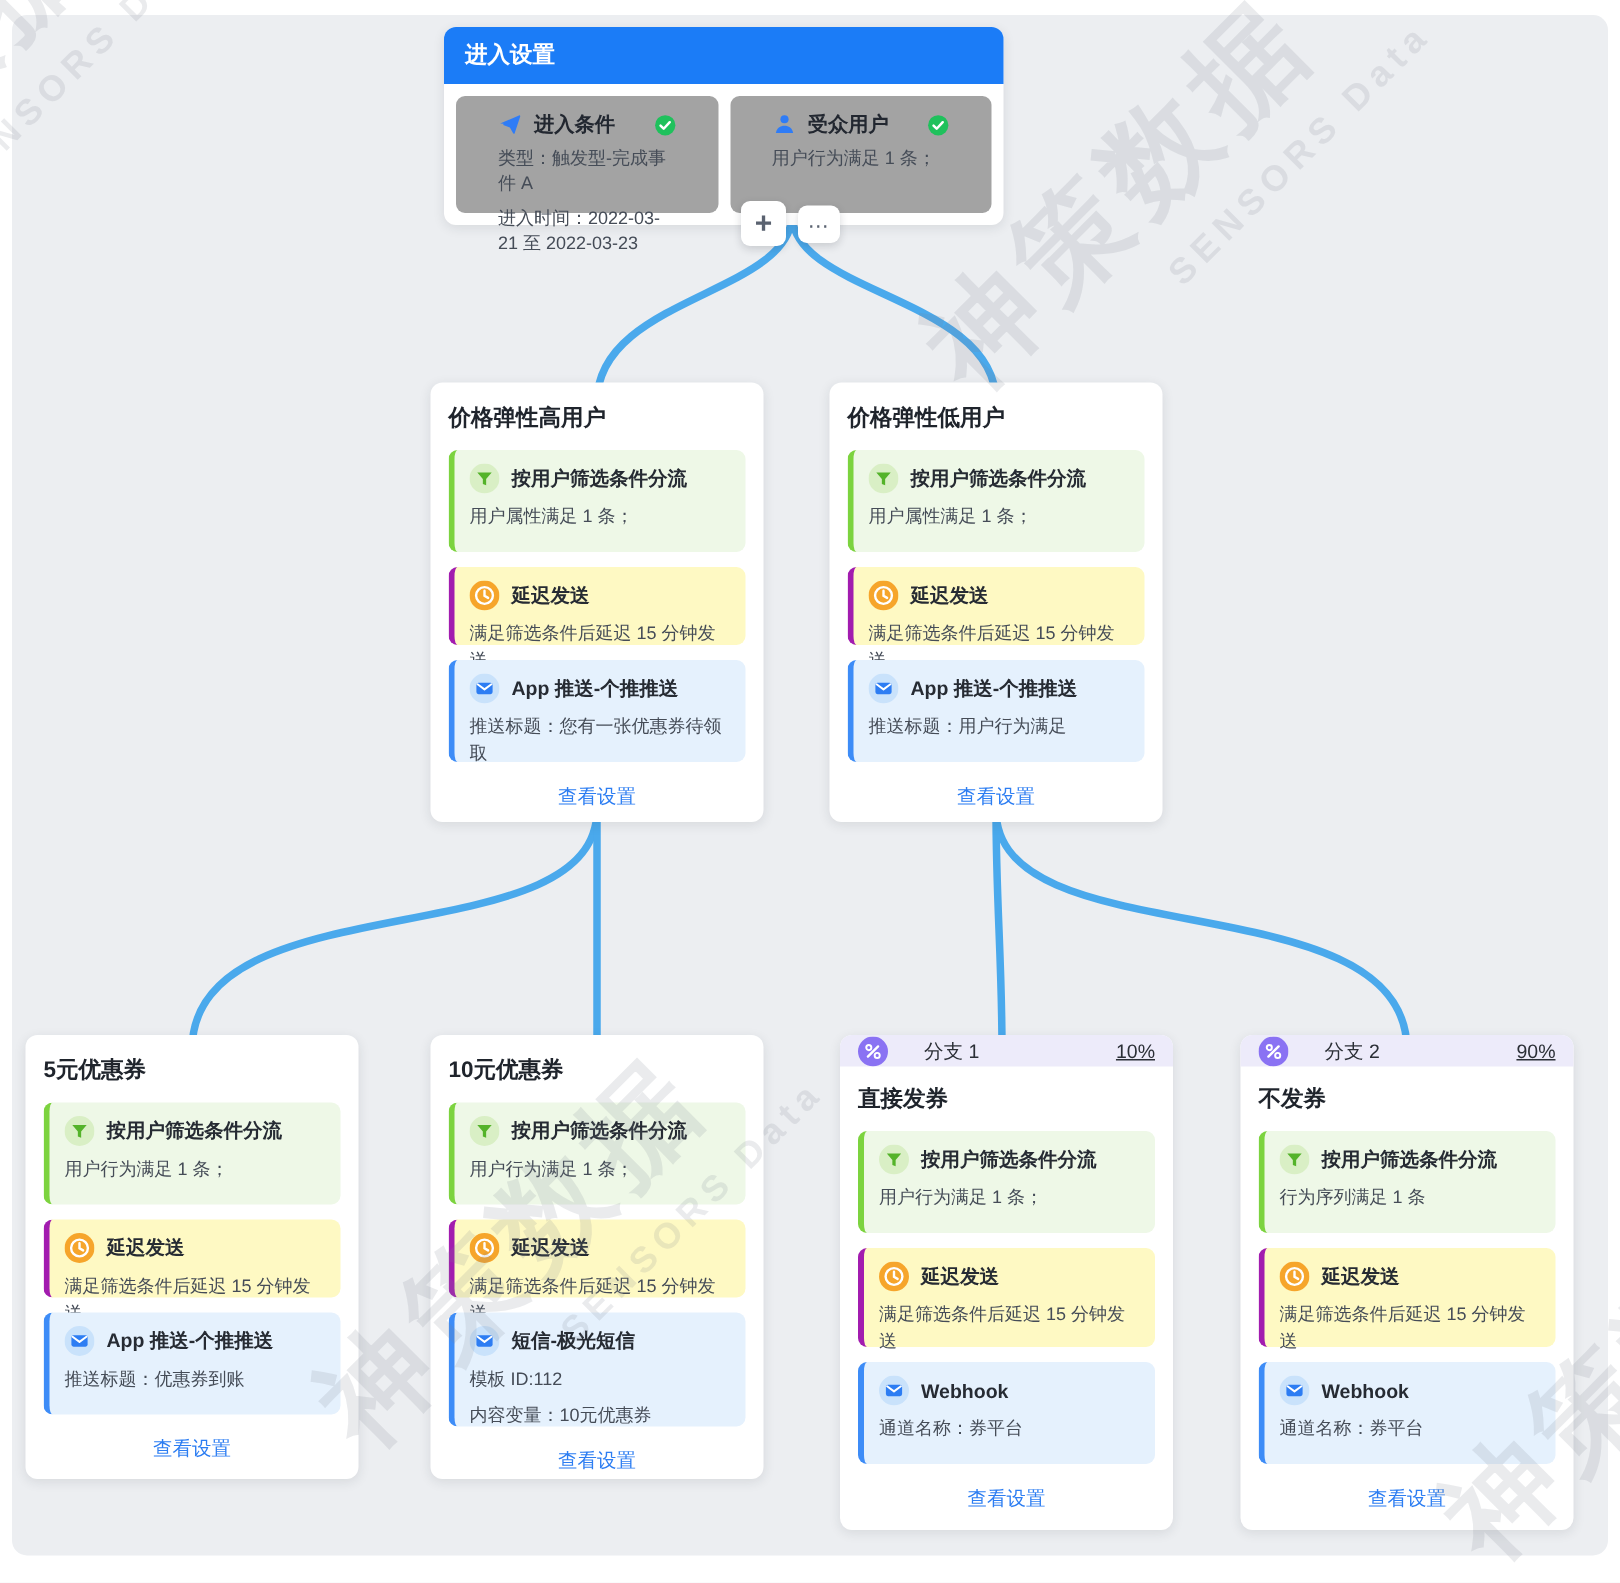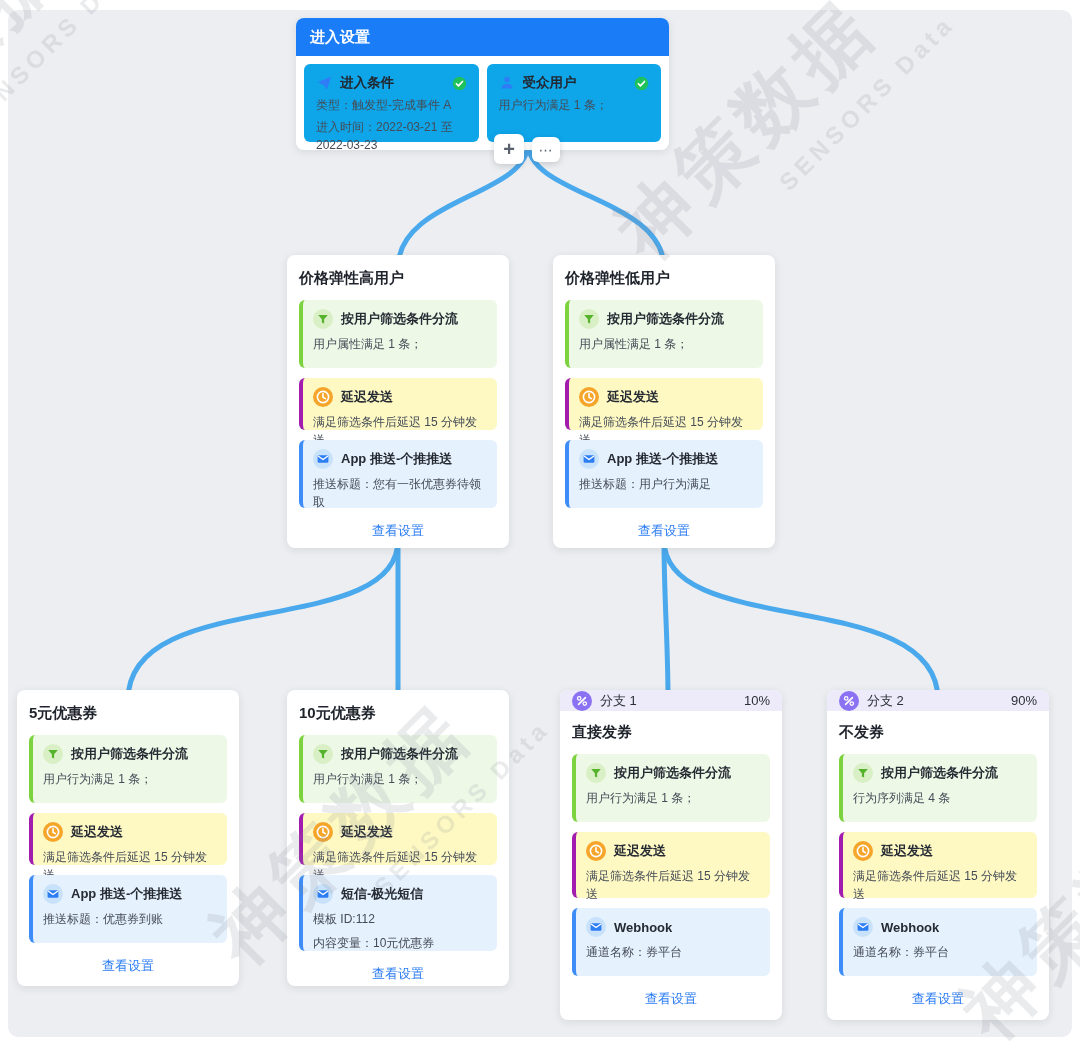--- a/index.html
+++ b/index.html
@@ -7,34 +7,34 @@
   .canvas{position:absolute;left:8px;top:10px;right:8px;bottom:18px;background:#eceef1;border-radius:10px;}
 
   
   .connectors{position:absolute;left:0;top:0;width:1080px;height:1055px;z-index:1;pointer-events:none;}
   .connectors path{stroke:#4aa9ec;stroke-width:5;fill:none;stroke-linecap:round;}
 
   
   .entry-card{position:absolute;left:296px;top:18px;width:373px;z-index:2;background:#fff;border-radius:8px;box-shadow:0 2px 8px rgba(31,38,51,.10);}
   .entry-header{height:38px;line-height:38px;background:#1b7cf7;border-radius:8px 8px 0 0;color:#fff;font-size:15px;font-weight:bold;padding-left:14px;}
   .entry-body{display:flex;gap:8px;padding:8px;}
-  .entry-item{flex:1;background:#0ea5e9;border-radius:6px;padding:10px 12px;height:78px;box-sizing:border-box;}
+  .entry-item{flex:1;background:#a3a3a3;border-radius:6px;padding:10px 28px;height:78px;box-sizing:border-box;}
   .entry-item-head{display:flex;align-items:center;gap:8px;}
   .entry-item-title{font-size:13.5px;font-weight:bold;color:#222730;flex:1;}
   .entry-line{font-size:12px;color:#454c57;margin-top:5px;line-height:1.45;}
   .float-btn{position:absolute;background:#fff;border:none;border-radius:6px;box-shadow:0 2px 6px rgba(31,38,51,.18);color:#5a6270;cursor:pointer;z-index:3;display:flex;align-items:center;justify-content:center;}
   .btn-plus{left:198px;top:116px;width:30px;height:30px;font-size:20px;font-weight:bold;}
   .btn-more{left:236px;top:119px;width:28px;height:25px;font-size:14px;letter-spacing:1px;}
 
   
   .node-card{position:absolute;width:222px;z-index:2;background:#fff;border-radius:8px;box-shadow:0 2px 8px rgba(31,38,51,.10);display:flex;flex-direction:column;box-sizing:border-box;padding:12px 12px 10px;}
   .node-card.has-header{padding-top:0;}
-  .branch-header{height:36px;margin:0 -12px 10px;background:#edebfa;border-radius:8px 8px 0 0;display:flex;align-items:center;gap:8px;padding:0 12px;text-align:center;}
+  .branch-header{height:36px;margin:0 -12px 10px;background:#edebfa;border-radius:8px 8px 0 0;display:flex;align-items:center;gap:24px;padding:0 12px;text-align:center;}
   .branch-label{font-size:13px;color:#2b2f36;}
-  .branch-percent{margin-left:auto;font-size:13px;color:#2b2f36;}
+  .branch-percent{margin-left:auto;font-size:13px;color:#2b2f36;text-decoration:underline;}
   .node-title{font-size:15px;font-weight:bold;color:#1f242c;text-align:left;margin:2px 0 12px;}
   .section{border-radius:6px;padding:9px 10px 20px;margin-bottom:10px;box-sizing:border-box;}
   .section.s-green{background:#eef8e7;border-left:4px solid #7cd33f;min-height:68px;}
   .section.s-orange{background:#fef9c3;border-left:4px solid #a21caf;min-height:52px;}
   .section.s-blue{background:#e5f1fd;border-left:4px solid #3d8cf7;min-height:68px;}
   .section.s-blue.lines3{min-height:76px;}
   .sec-head{display:flex;align-items:center;gap:8px;}
   .sec-title{font-size:13px;font-weight:bold;color:#262b33;}
   .sec-line{font-size:12px;color:#454c57;margin-top:6px;line-height:1.5;}
   .node-link{margin-top:auto;text-align:center;font-size:13px;color:#2c7df2;cursor:pointer;padding:4px 0 2px;}
@@ -349,21 +349,21 @@
   <div class="section s-green">
     <div class="sec-head">
       <span class="icon">
           <svg viewBox="0 0 20 20" width="20" height="20">
             <circle cx="10" cy="10" r="10" fill="#d9efc5"></circle>
             <path d="M5.2 6h9.6l-3.7 4.3v4.2l-2.2-.9v-3.3z" fill="#54b32a"></path>
           </svg>
         </span>
       <span class="sec-title">按用户筛选条件分流</span>
     </div>
-    <div class="sec-line">行为序列满足 4 条</div>
+    <div class="sec-line">行为序列满足 1 条</div>
   </div>
   <div class="section s-orange">
     <div class="sec-head">
       <span class="icon">
           <svg viewBox="0 0 20 20" width="20" height="20">
             <circle cx="10" cy="10" r="10" fill="#f6a52b"></circle>
             <circle cx="10" cy="10" r="5.6" fill="none" stroke="#fff" stroke-width="1.6"></circle>
             <path d="M10 6.8v3.4l2.4 1.4" fill="none" stroke="#fff" stroke-width="1.6" stroke-linecap="round"></path>
           </svg>
         </span>

